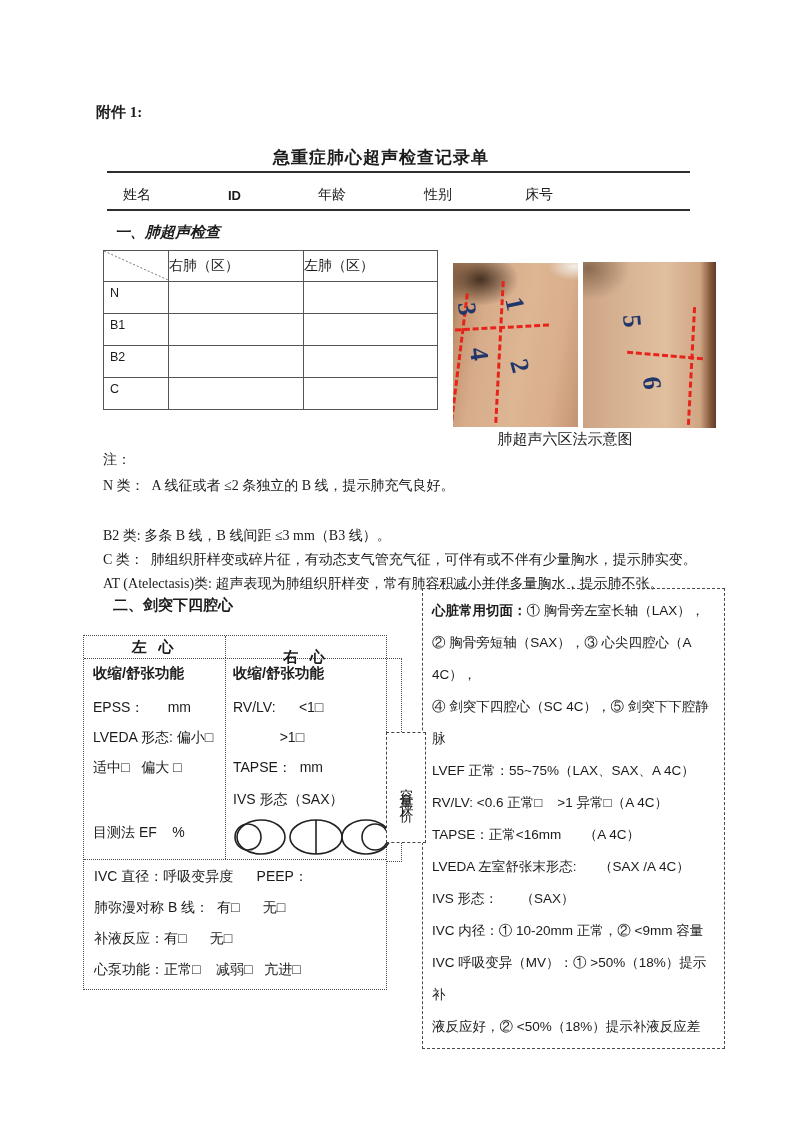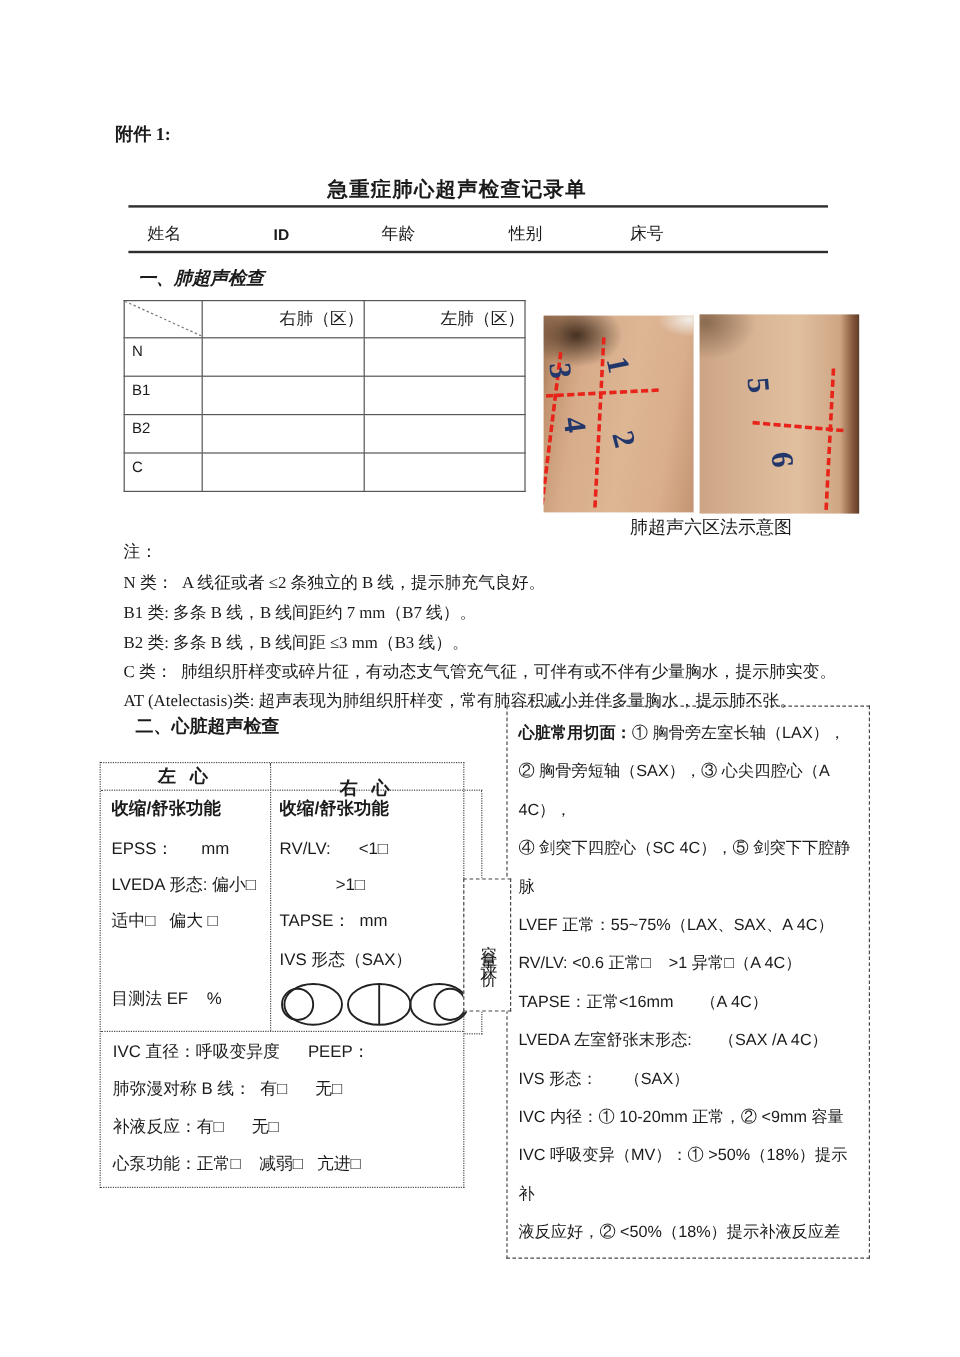--- a/index.html
+++ b/index.html
@@ -19,21 +19,21 @@
   .pfield { top:186px; font-size:14px; }
 
   .sec-head { font-size:15px; font-weight:bold; }
   .lung-head { left:115px; top:223px;font-style:italic; }
   .heart-head { left:113px; top:596px; }
 
   table.lung { position:absolute; left:103px; top:250px; border-collapse:collapse; table-layout:fixed; }
   table.lung td { border:1px solid #555; font-size:14px; vertical-align:top; }
   table.lung .c0 { width:64px; } table.lung .c1 { width:135px; } table.lung .c2 { width:134px; }
   table.lung tr { height:32px; } table.lung tr.hrow { height:31px; }
-  table.lung td.colhead { text-align:right; vertical-align:middle; }
+  table.lung td.colhead { text-align:left; vertical-align:middle; }
   table.lung td.rowlab { font-family:"Liberation Sans", sans-serif; font-size:12.5px; padding:4px 0 0 6px; }
   td.diag { position:relative; padding:0; }
   td.diag svg { display:block; }
 
   .photo { position:absolute; overflow:hidden; }
   .photo-front { left:453px; top:263px; width:125px; height:164px;
     background:
       radial-gradient(ellipse 55px 38px at 22% 10%, rgba(45,28,16,.85), rgba(45,28,16,0) 70%),
       radial-gradient(ellipse 40px 22px at 97% 2%, #f2efe9, rgba(242,239,233,0) 65%),
       linear-gradient(100deg, #9a7154 0%, #c3946f 10%, #d7ac8b 26%, #ddb694 55%, #d9ae8c 80%, #c39473 100%);
@@ -41,21 +41,21 @@
   .photo-back { left:583px; top:262px; width:133px; height:166px;
     background:
       radial-gradient(ellipse 60px 45px at 4% 4%, rgba(110,82,58,.7), rgba(110,82,58,0) 70%),
       linear-gradient(to right, #cda585 0%, #d9b595 35%, #e0bf9f 62%, #cfa684 88%, #84563a 96%, #5e3c28 100%);
   }
   .dash-line { position:absolute; }
   .dash-v { border-left:3px dashed #e8231a; width:0; }
   .dash-h { border-top:3px dashed #e8231a; height:0; }
   .zone-num { position:absolute; font-weight:bold; font-size:26px; color:#21376b; line-height:1; }
 
-  .fig-caption { left:470px; top:430px; width:190px; text-align:right; font-size:15px; }
+  .fig-caption { left:470px; top:430px; width:190px; text-align:center; font-size:15px; }
 
   .note { font-size:14px; left:103px; }
 
   .heart-table { position:absolute; left:83px; top:635px; width:304px; height:355px; border:1px dotted #4a4a4a; font-family:"Liberation Sans", sans-serif; font-size:14px; }
   .ht-header { position:absolute; left:0; top:0; width:100%; height:23px; border-bottom:1px dotted #4a4a4a; display:flex; font-family:"Liberation Serif", serif; font-size:15px; font-weight:bold; }
   .ht-header .hcell { display:flex; align-items:center; justify-content:center; letter-spacing:4px; }
   .ht-header .hleft { width:142px; border-right:1px dotted #4a4a4a; }
   .ht-header .hright { flex:1;margin-top:20px; }
   .ht-body { position:absolute; left:0; top:24px; width:100%; height:199px; display:flex; }
   .ht-cell-left { width:142px; border-right:1px dotted #4a4a4a; position:relative; }
@@ -142,26 +142,25 @@
   <div class="photo photo-back">
     <div class="dash-line dash-v" style="left:107px;top:45px;height:118px;transform:rotate(3deg)"></div>
     <div class="dash-line dash-h" style="left:44px;top:92px;width:76px;transform:rotate(5deg)"></div>
     <div class="zone-num" style="left:42px;top:46px;transform:rotate(85deg)">5</div>
     <div class="zone-num" style="left:62px;top:108px;transform:rotate(85deg)">6</div>
   </div>
   <div class="abs fig-caption">肺超声六区法示意图</div>
 
   <div class="abs note" style="top:451px">注：</div>
   <div class="abs note" style="top:477px">N 类：  A 线征或者 ≤2 条独立的 B 线，提示肺充气良好。</div>
-  <div class="abs note" style="top:502px">B1 类: 多条 B 线，B 线间距约 7 mm（B7 线）。</div>
   <div class="abs note" style="top:527px">B2 类: 多条 B 线，B 线间距 ≤3 mm（B3 线）。</div>
   <div class="abs note" style="top:575px">AT (Atelectasis)类: 超声表现为肺组织肝样变，常有肺容积减小并伴多量胸水，提示肺不张。</div>
   <div class="abs note" style="top:551px">C 类：  肺组织肝样变或碎片征，有动态支气管充气征，可伴有或不伴有少量胸水，提示肺实变。</div>
 
-  <div class="abs sec-head heart-head">二、心脏超声检查</div>
+  <div class="abs sec-head heart-head">二、剑突下四腔心</div>
 
   <div class="ht-extension"></div>
 
   <div class="heart-table">
     <div class="ht-header">
       <div class="hcell hleft">左 心</div>
       <div class="hcell hright">右 心</div>
     </div>
     <div class="ht-body">
       <div class="ht-cell-left">

